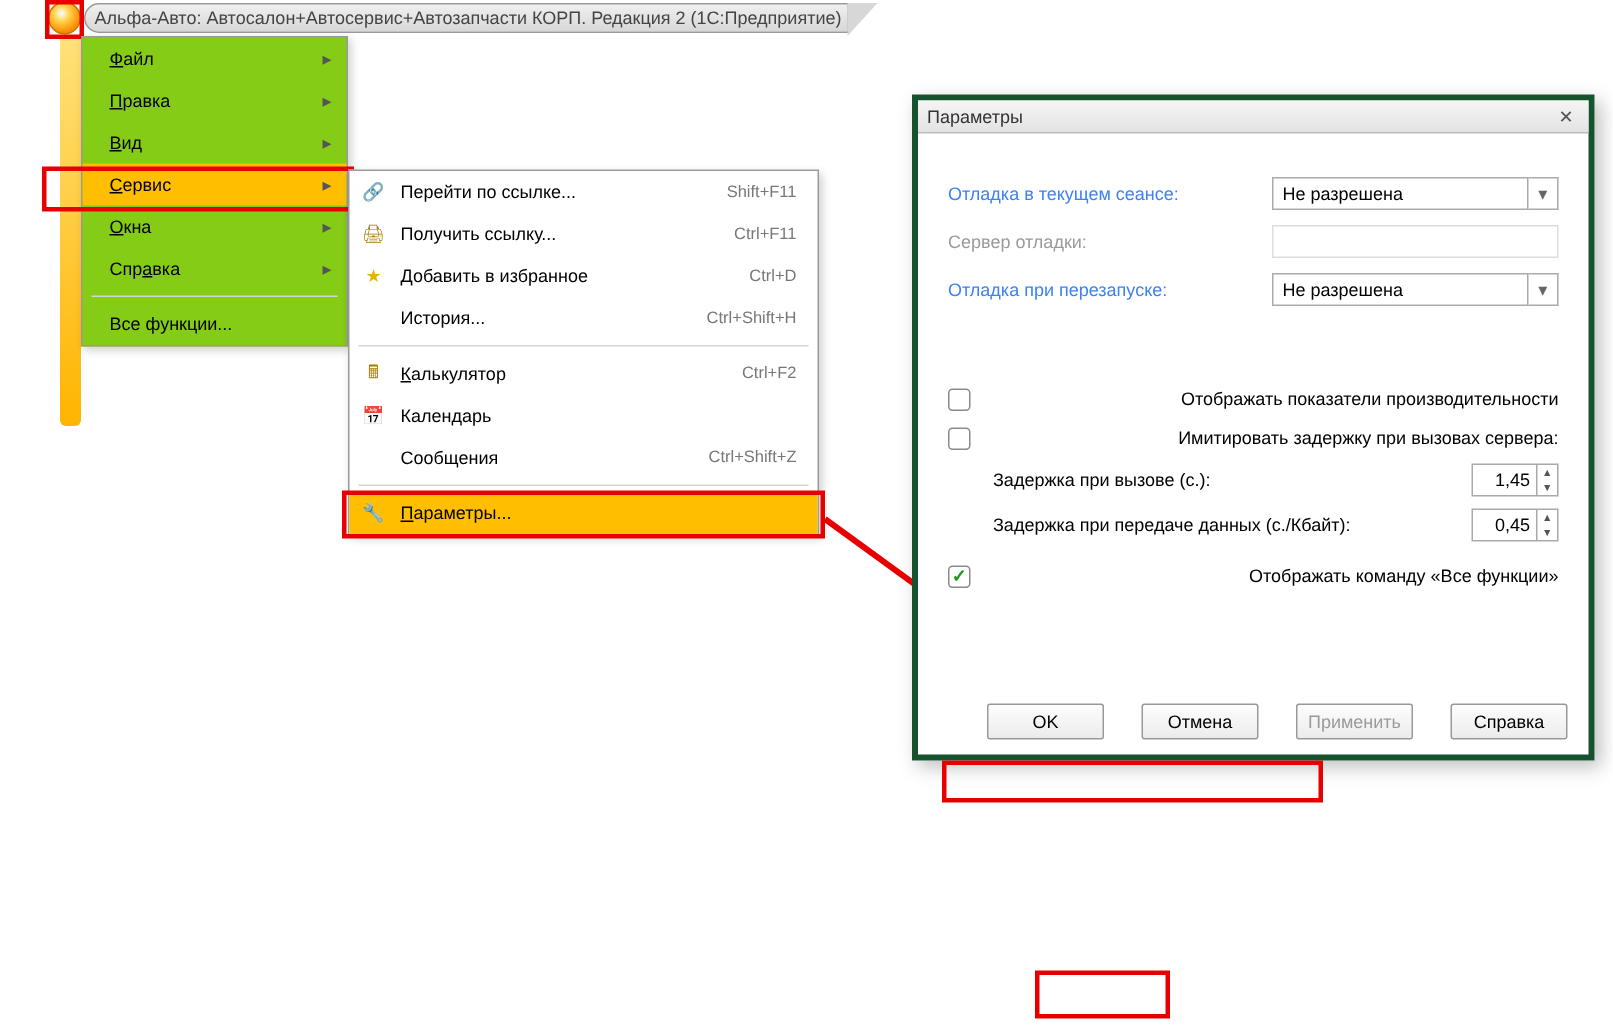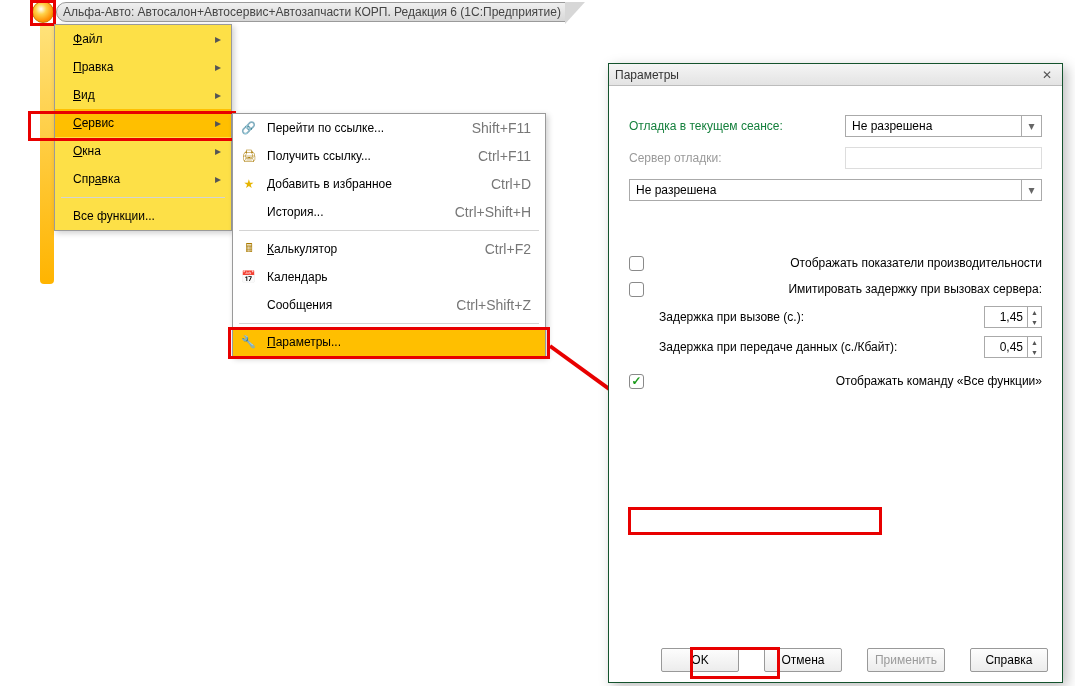--- a/index.html
+++ b/index.html
@@ -22,21 +22,21 @@
     background: radial-gradient(circle at 40% 35%, #fff,#ffd24a 30%,#ff8c00 70%);
     border-radius: 50%; border: 1px solid #c77a00;
   }
   .app-icon-outer { position:absolute; top:0; left:30px; width:26px; height:26px; border:3px solid #e80000; }
   .side-tab { position:absolute; top:24px; left:40px; width:14px; height:260px;
     background:linear-gradient(#ffe27a,#ffb400); border-radius:0 0 4px 4px; }
 
   
   .menu {
     position: absolute; top: 24px; left: 54px; width: 178px;
-    border: 1px solid #9a9a9a; background: #fde047;
+    border: 1px solid #9a9a9a; background: #84cc16;
     box-shadow: 2px 2px 6px rgba(0,0,0,.2);
   }
   .menu-item {
     display:flex; align-items:center; justify-content:space-between;
     height: 28px; padding: 0 10px 0 18px; cursor: default;
   }
   .menu-item.hover { background:#ffbf00; }
   .menu-item .arrow { color:#555; }
   .menu hr { border:0; border-top:1px solid #d4d4d4; margin:4px 6px; }
   .box-red { border:3px solid #e80000; }
@@ -46,45 +46,45 @@
   .submenu {
     position:absolute; left:232px; top:113px; width:314px;
     border:1px solid #9a9a9a; background:#fff;
     box-shadow: 2px 2px 6px rgba(0,0,0,.2);
   }
   .sub-row {
     display:flex; align-items:center; height:28px; padding:0 8px; gap:10px; cursor:default;
   }
   .sub-row .ic { width:16px; height:16px; display:flex; align-items:center; justify-content:center; color:#aa7a00;}
   .sub-row .lbl { flex:1; }
-  .sub-row .sc { color:#777; font-size:14px; padding-right:6px;}
+  .sub-row .sc { color:#777; font-size:11px; padding-right:6px;}
   .sub-row.hover { background:#ffbf00; }
   .submenu hr { border:0; border-top:1px solid #d4d4d4; margin:4px 6px; }
   .hl-sub-wrap { position:absolute; left:228px; top:327px; width:322px; height:32px; }
 
   
   .arrow-line { position:absolute; left:550px; top:344px; width:90px; height:4px; background:#e80000; transform:rotate(36deg); transform-origin:left center;}
   .arrow-head { position:absolute; left:616px; top:390px; width:0; height:0;
     border-left:12px solid transparent; border-right:12px solid transparent; border-top:22px solid #e80000;
     transform:rotate(-54deg);}
 
   
   .dialog {
-    position:absolute; left:608px; top:63px; width:455px; height:620px;
-    border:1px solid #14532d; background:#fff;
+    position:absolute; left:608px; top:63px; width:455px; height:444px;
+    border:4px solid #14532d; background:#fff;
     box-shadow: 4px 4px 12px rgba(0,0,0,.25);
   }
   .dlg-title {
     height:22px; background:linear-gradient(#f5f5f5,#e3e3e3);
     border-bottom:1px solid #bcbcbc; display:flex; align-items:center; padding:0 6px; color:#333;
   }
   .dlg-close { margin-left:auto; width:18px; height:16px; display:flex; align-items:center; justify-content:center; color:#555; cursor:default;}
   .dlg-body { padding:24px 20px 10px 20px; }
   .frow { display:flex; align-items:center; height:32px; }
-  .frow .flabel { width:216px; color:#15803d; }
+  .frow .flabel { width:216px; color:#3b82f6; }
   .frow .flabel.dis { color:#9a9a9a; }
   .fsel { flex:1; display:flex; }
   .fsel input { flex:1; height:22px; border:1px solid #aaa; padding:0 6px; }
   .fsel .dd { width:20px; height:22px; border:1px solid #aaa; border-left:0; display:flex; align-items:center; justify-content:center; color:#666; }
   .finput-dis { flex:1; height:22px; border:1px solid #ddd; background:#fff; }
 
   .chk-row { display:flex; align-items:center; height:26px; gap:8px;justify-content:space-between; }
   .chk { width:15px; height:15px; border:1px solid #8a8a8a; border-radius:3px; background:#fff; display:flex; align-items:center; justify-content:center;}
   .chk.checked::after { content:"✓"; color:#1a9a1a; font-weight:bold; font-size:12px; line-height:1;}
   .spin-row { display:flex; align-items:center; height:30px; padding-left:30px; }
@@ -106,21 +106,21 @@
   
   u { text-decoration: underline; }
 </style>
 </head>
 <body>
 
 <div class="side-tab"></div>
 <div class="app-icon"></div>
 <div class="app-icon-outer box-red"></div>
 <div class="titlebar">
-  <span>Альфа-Авто: Автосалон+Автосервис+Автозапчасти КОРП. Редакция 6  (1С:Предприятие)</span>
+  <span>Альфа-Авто: Автосалон+Автосервис+Автозапчасти КОРП. Редакция 2  (1С:Предприятие)</span>
 </div>
 
 <div class="menu">
   <div class="menu-item">
       <span><u>Ф</u>айл</span>
       <span class="arrow">▸</span>
     </div>
   <div class="menu-item">
       <span><u>П</u>равка</span>
       <span class="arrow">▸</span>
@@ -208,20 +208,21 @@
       <div class="fsel">
         <input value="Не разрешена" style="">
         <div class="dd">▾</div>
       </div>
     </div>
     <div class="frow">
       <span class="flabel dis">Сервер отладки:</span>
       <div class="finput-dis"></div>
     </div>
     <div class="frow">
+      <span class="flabel">Отладка при перезапуске:</span>
       <div class="fsel">
         <input value="Не разрешена" style="">
         <div class="dd">▾</div>
       </div>
     </div>
 
     <div style="height:44px"></div>
 
     <div class="chk-row">
       <span class="chk"></span>

